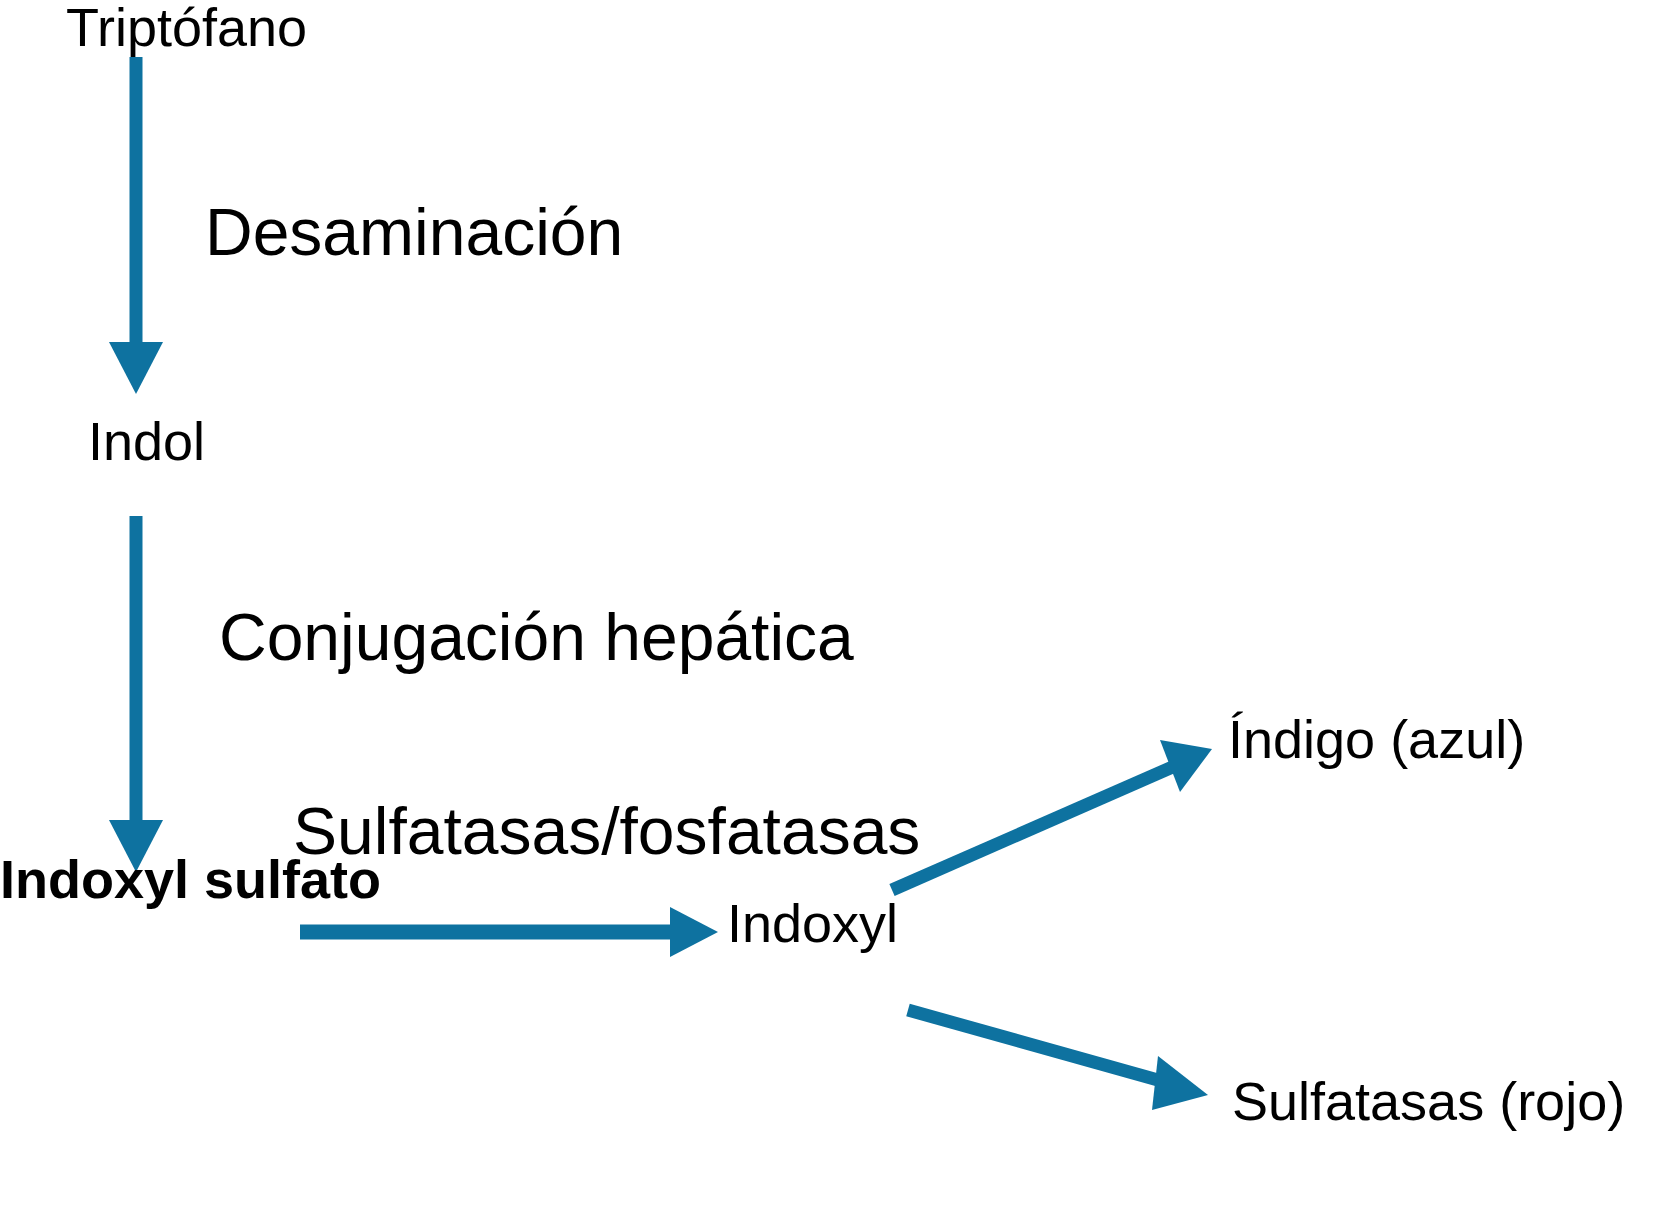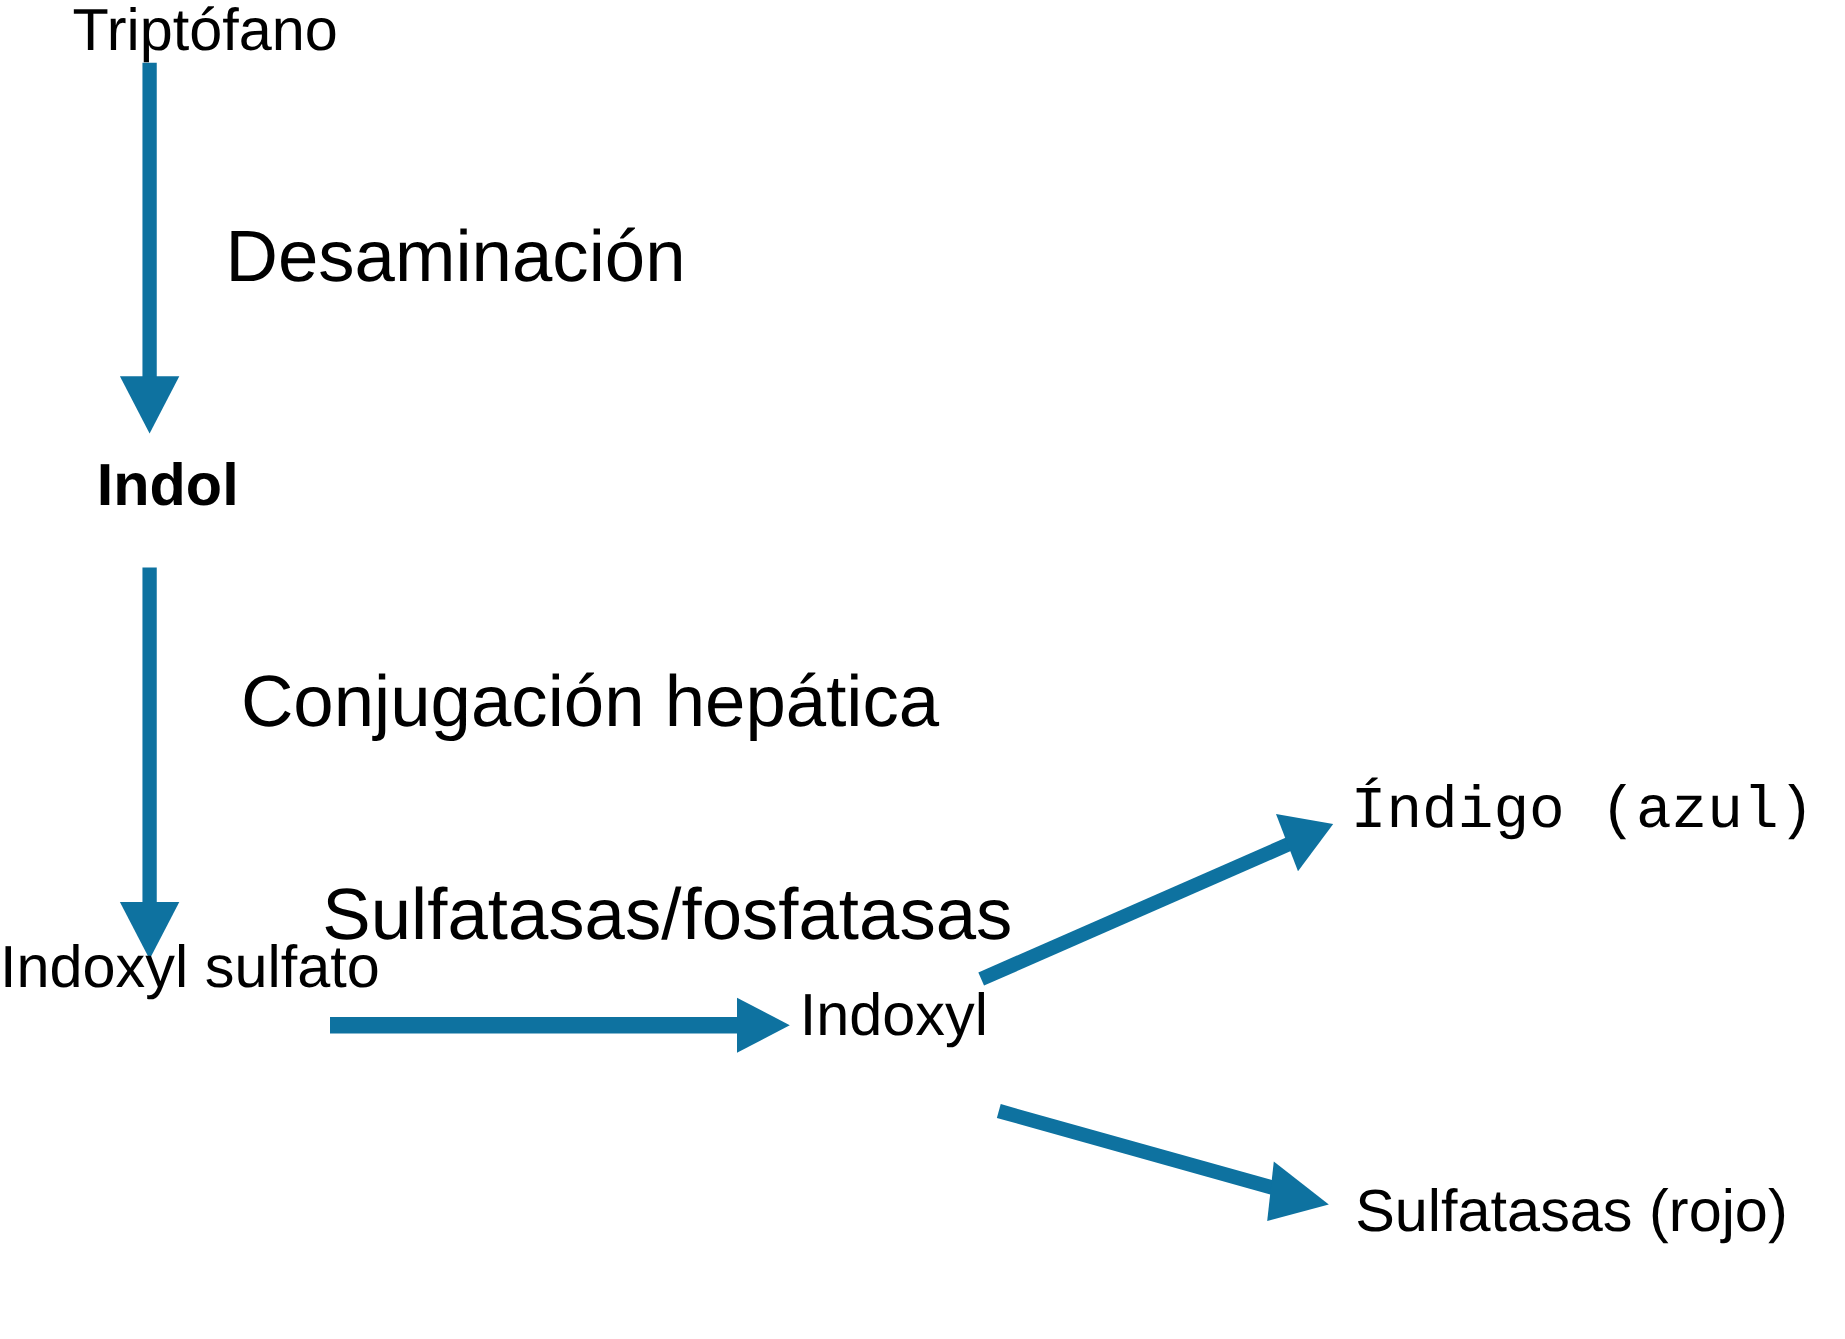--- a/index.html
+++ b/index.html
@@ -31,24 +31,24 @@
     font-family: "Liberation Sans", sans-serif;
     font-weight: 400;
     white-space: nowrap;
     line-height: 1.0;
   }
   .node-label { font-size: 54px; }
   .edge-label { font-size: 66px; }
 
   
   #node-tryptophan      { left: 66px;   top: 0px;    }
-  #node-indole          { left: 88px;   top: 414px; font-weight: bold;  }
-  #node-indoxyl-sulfate { left: 0px;    top: 852px;  }
+  #node-indole          { left: 88px;   top: 414px;  }
+  #node-indoxyl-sulfate { left: 0px;    top: 852px; font-weight: bold;  }
   #node-indoxyl         { left: 727px;  top: 896px;  }
-  #node-indigo          { left: 1228px; top: 712px; font-family: Liberation Mono, monospace;  }
+  #node-indigo          { left: 1228px; top: 712px;  }
   #node-indirubin       { left: 1232px; top: 1074px; }
 
   
   #edge-deamination        { left: 205px; top: 199px; }
   #edge-hepatic-conj       { left: 219px; top: 604px; }
   #edge-sulfatases         { left: 293px; top: 798px; }
   #edge-oxidation          { left: 884px; top: 890px; }
 </style>
 </head>
 <body>

